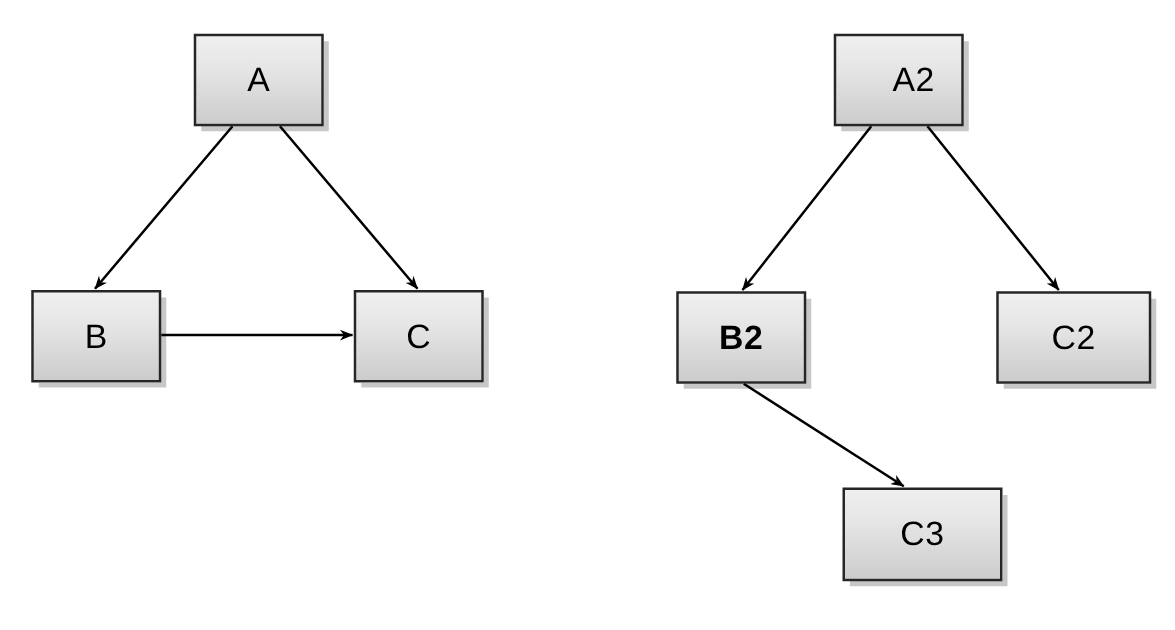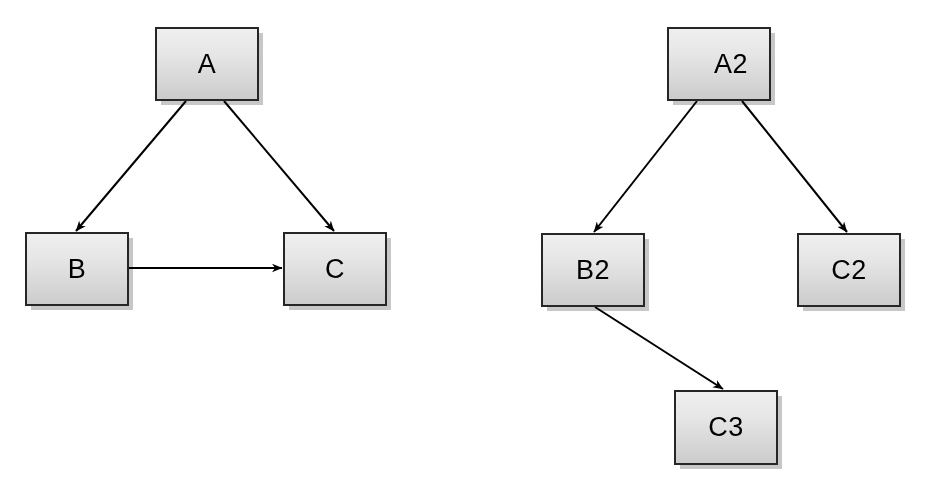--- a/index.html
+++ b/index.html
@@ -76,24 +76,24 @@
       </div>
       <div class="node" style="left: 25px; top: 232px; width: 104px; height: 74px;">
         <span class="node-label">B</span>
       </div>
       <div class="node" style="left: 283px; top: 232px; width: 104px; height: 74px;">
         <span class="node-label">C</span>
       </div>
       <div class="node" style="left: 667px; top: 27px; width: 104px; height: 74px; padding-left: 24px;">
         <span class="node-label">A2</span>
       </div>
-      <div class="node" style="left: 541px; top: 233px; width: 104px; height: 74px;">
+      <div class="node" style="left: 541px; top: 233px; width: 104px; height: 74px; font-weight: bold;">
         <span class="node-label">B2</span>
       </div>
-      <div class="node" style="left: 797px; top: 233px; width: 104px; height: 74px;">
+      <div class="node" style="left: 797px; top: 233px; width: 124px; height: 74px;">
         <span class="node-label">C2</span>
       </div>
-      <div class="node" style="left: 674px; top: 390px; width: 104px; height: 75px;">
+      <div class="node" style="left: 674px; top: 390px; width: 128px; height: 75px;">
         <span class="node-label">C3</span>
       </div>
     </div>
 
 </div>
 
 </body></html>

